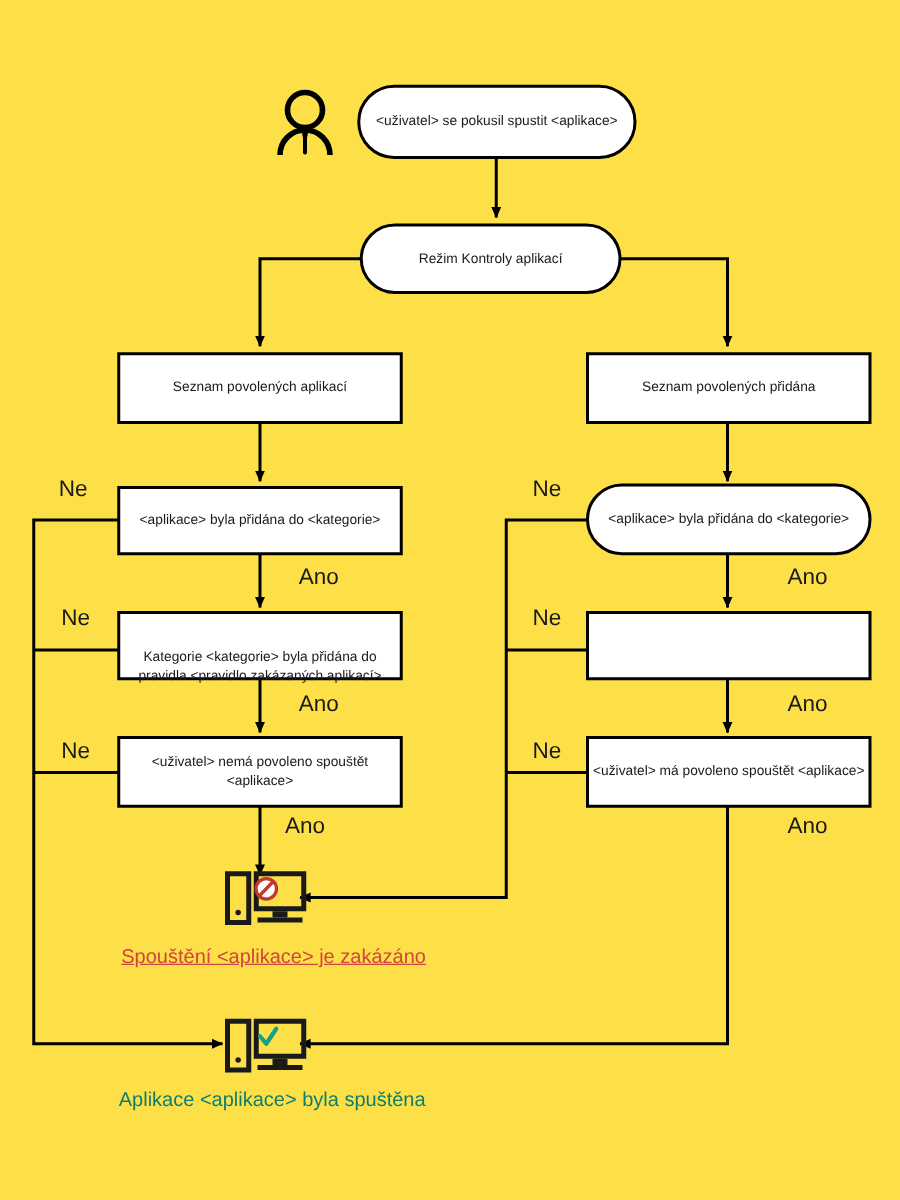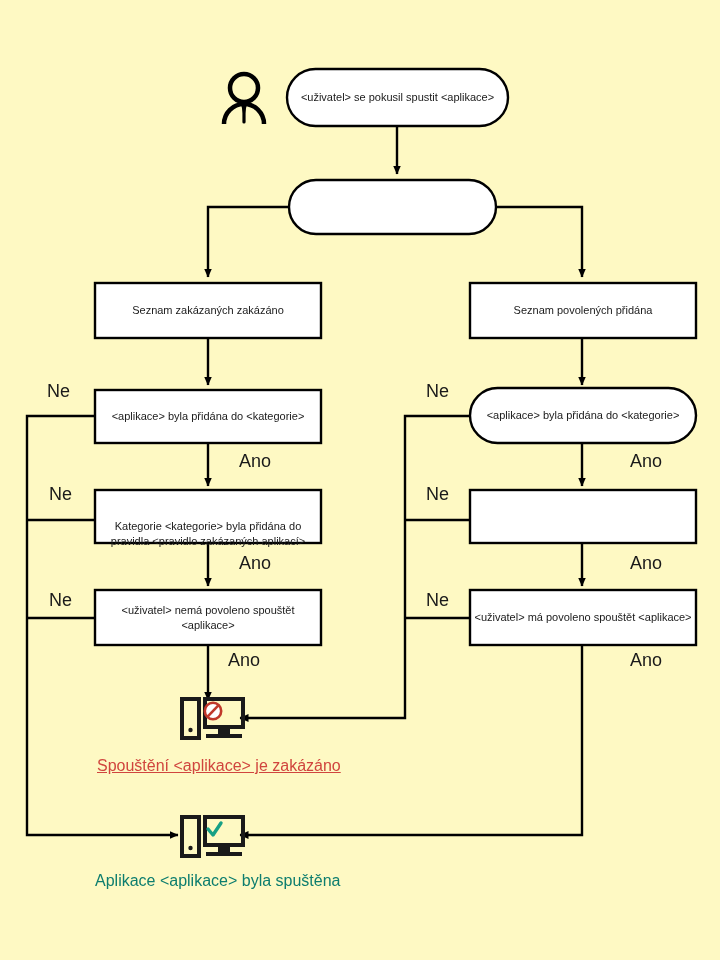--- a/index.html
+++ b/index.html
@@ -4,21 +4,21 @@
 <style>
   html, body {
     margin: 0;
     padding: 0;
     background: #ffffff;
   }
   #canvas {
     position: relative;
     width: 720px;
     height: 960px;
-    background: #fef9c3;
+    background: #fde047;
     font-family: "Liberation Sans", sans-serif;
     overflow: hidden;
   }
   #flow-svg {
     position: absolute;
     left: 0;
     top: 0;
     width: 720px;
     height: 960px;
   }
@@ -122,22 +122,23 @@
       <circle cx="190.5" cy="848" r="2.2" fill="#1a1a1a"></circle>
       <rect x="205" y="817" width="38" height="28" fill="none" stroke="#1a1a1a" stroke-width="4"></rect>
       <rect x="218" y="847" width="12" height="5" fill="#1a1a1a"></rect>
       <rect x="206" y="852" width="36" height="4" fill="#1a1a1a"></rect>
       <path d="M208,829 L213,835 L221,823" fill="none" stroke="#16a085" stroke-width="3.4" stroke-linecap="round" stroke-linejoin="round"></path>
     </g>
   </svg>
 
   <div class="node-text" style="left:292px; top:72px; width:211px; height:51px;">&lt;uživatel&gt; se pokusil spustit &lt;aplikace&gt;</div>
 
+  <div class="node-text" style="left:294px; top:183px; width:197px; height:48px;">Režim Kontroly aplikací</div>
 
-  <div class="node-text" style="left:99px; top:286px; width:218px; height:49px;">Seznam zakázaných zakázáno</div>
+  <div class="node-text" style="left:99px; top:286px; width:218px; height:49px;">Seznam povolených aplikací</div>
 
   <div class="node-text" style="left:474px; top:286px; width:218px; height:49px;">Seznam povolených přidána</div>
 
   <div class="node-text" style="left:99px; top:393px; width:218px; height:47px;">&lt;aplikace&gt; byla přidána do &lt;kategorie&gt;</div>
 
   <div class="node-text" style="left:474px; top:391px; width:218px; height:49px;">&lt;aplikace&gt; byla přidána do &lt;kategorie&gt;</div>
 
   <div class="node-text" style="left:101px; top:510px; width:214px; height:47px;">Kategorie &lt;kategorie&gt; byla přidána do pravidla &lt;pravidlo zakázaných aplikací&gt;</div>
 
 

